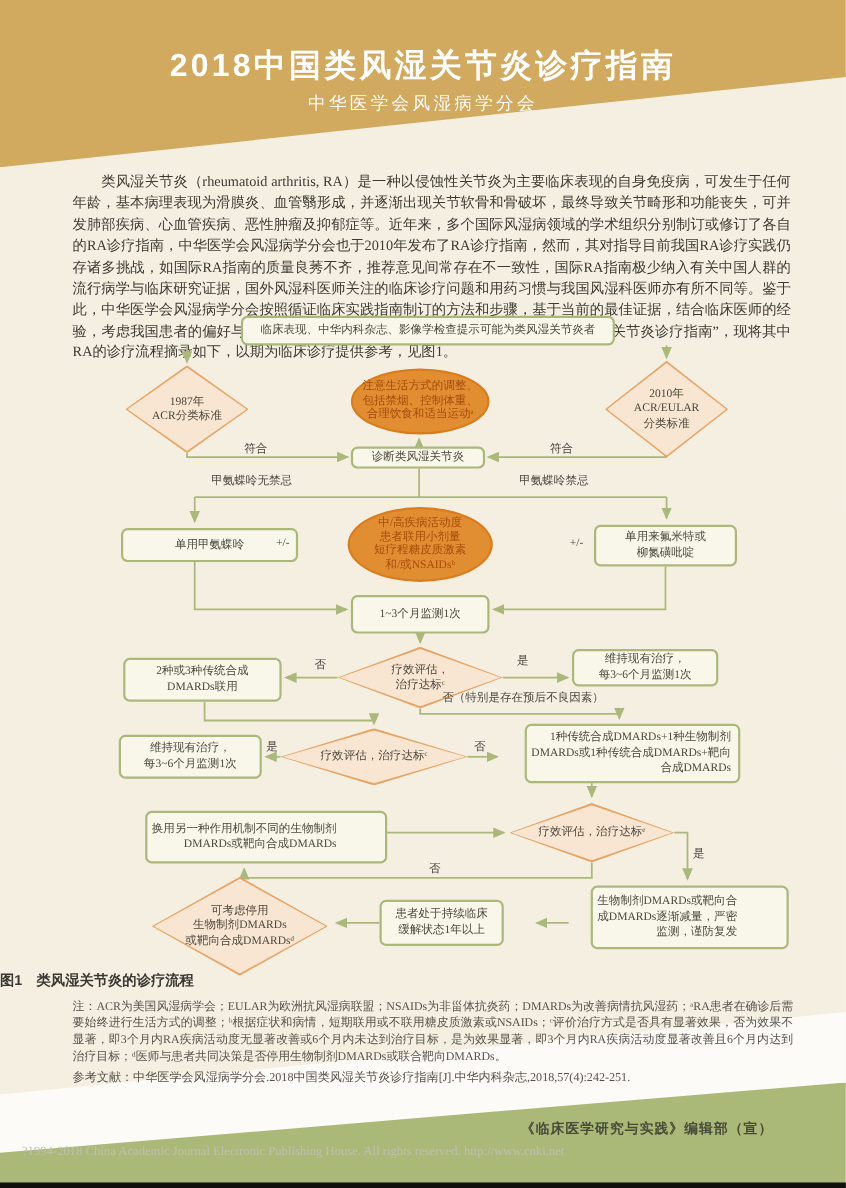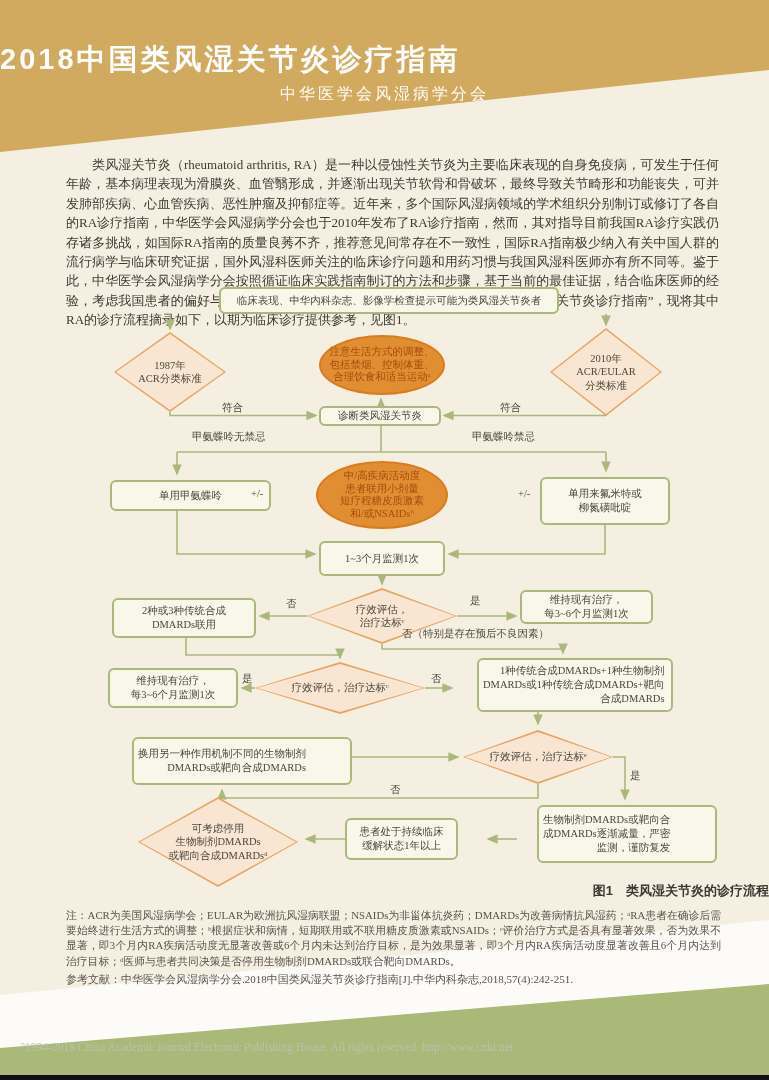--- a/index.html
+++ b/index.html
@@ -8,21 +8,21 @@
 
   
   .hdr{position:absolute;left:0;top:0;width:769px;height:152px;background:#d1a95f;
        clip-path:polygon(0 0,769px 0,769px 70px,0 152px);z-index:1;}
   .stripe-white{position:absolute;left:0;top:920px;width:769px;height:160px;background:#fcfbf7;
        clip-path:polygon(0 75px,769px 0,769px 160px,0 160px);z-index:1;}
   .stripe-olive{position:absolute;left:0;top:984px;width:769px;height:96px;background:#aab878;
        clip-path:polygon(0 64px,769px 0,769px 96px,0 96px);z-index:1;}
   .bar-black{position:absolute;left:0;top:1075px;width:769px;height:5px;background:#101010;z-index:2;}
 
-  .title{position:absolute;left:0;top:40px;width:769px;color:#ffffff;
+  .title{position:absolute;left:0;top:40px;width:769px;text-align:center;color:#ffffff;
        font-family:"Liberation Sans",sans-serif;font-weight:700;font-size:29px;letter-spacing:3px;z-index:2;}
   .subtitle{position:absolute;left:0;top:84px;width:769px;text-align:center;color:#fdfcf8;
        font-family:"Liberation Sans",sans-serif;font-size:16px;letter-spacing:3px;z-index:2;}
 
   .intro{position:absolute;left:66px;top:155px;width:653px;margin:0;font-size:13px;line-height:19.4px;
        text-align:justify;text-indent:2em;color:#3d3a33;z-index:2;}
 
   
   .connectors{position:absolute;left:0;top:0;z-index:2;}
   .fbox{position:absolute;box-sizing:border-box;border:2px solid #aab87c;border-radius:6px;background:#f9f6ea;
@@ -34,21 +34,21 @@
        clip-path:polygon(50% 0,100% 50%,50% 100%,0 50%);}
   .fdiamond .d-inner{position:absolute;inset:2px;background:#f8e6d2;
        clip-path:polygon(50% 0,100% 50%,50% 100%,0 50%);}
   .fdiamond .d-text{position:relative;width:100%;height:100%;display:flex;align-items:center;justify-content:center;
        text-align:center;color:#4c483d;font-size:10.5px;line-height:13.5px;white-space:pre-line;}
   .fellipse{position:absolute;box-sizing:border-box;border-radius:50%;background:#e18d31;border:2px solid #d87c1c;
        color:#a54c0d;font-size:10.5px;line-height:12.5px;display:flex;align-items:center;justify-content:center;
        text-align:center;white-space:pre-line;z-index:3;}
   .flabel{position:absolute;font-size:10.5px;color:#4c483d;z-index:3;white-space:nowrap;}
 
-  .caption{position:absolute;left:0;top:882px;width:769px;text-align:right;color:#3a3833;
+  .caption{position:absolute;left:0;top:882px;width:769px;text-align:left;color:#3a3833;
        font-family:"Liberation Sans",sans-serif;font-weight:700;font-size:13px;z-index:2;}
   .notes{position:absolute;left:66px;top:908px;width:655px;margin:0;font-size:10.8px;line-height:15.2px;
        text-align:justify;color:#57534b;z-index:2;}
   .reference{position:absolute;left:66px;top:972px;width:655px;margin:0;font-size:11px;color:#57534b;z-index:2;}
 
   .editorial{position:absolute;right:66px;top:1018px;color:#474b38;font-family:"Liberation Sans",sans-serif;
        font-weight:600;font-size:12.5px;letter-spacing:1px;z-index:3;}
   .watermark{position:absolute;left:20px;top:1041px;color:#bcc0b2;font-size:11.5px;z-index:3;white-space:nowrap;}
 </style>
 </head>
@@ -123,21 +123,21 @@
 
   <div class="fbox" style="left:319px;top:406px;width:122px;height:20px;">诊断类风湿关节炎</div>
 
   <div class="fbox" style="left:110px;top:480px;width:161px;height:31px;">单用甲氨蝶呤</div>
 
   <div class="fellipse" style="left:316px;top:461px;width:132px;height:68px;">中/高疾病活动度
 患者联用小剂量
 短疗程糖皮质激素
 和/或NSAIDsᵇ</div>
 
-  <div class="fbox" style="left:540px;top:477px;width:130px;height:48px;">单用来氟米特或
+  <div class="fbox" style="left:540px;top:477px;width:130px;height:38px;">单用来氟米特或
 柳氮磺吡啶</div>
 
   <div class="fbox" style="left:319px;top:541px;width:126px;height:35px;">1~3个月监测1次</div>
 
   <div class="fdiamond" style="left:307px;top:588px;width:150px;height:56px;">
     <div class="d-outer"></div>
     <div class="d-inner"></div>
     <div class="d-text">疗效评估，
 治疗达标ᶜ</div>
   </div>
@@ -197,15 +197,16 @@
   <div class="flabel" style="left:242px;top:672px;">是</div>
   <div class="flabel" style="left:431px;top:672px;">否</div>
   <div class="flabel" style="left:630px;top:769px;">是</div>
   <div class="flabel" style="left:390px;top:783px;">否</div>
 
   <div class="caption">图1　类风湿关节炎的诊疗流程</div>
 
   <p class="notes">注：ACR为美国风湿病学会；EULAR为欧洲抗风湿病联盟；NSAIDs为非甾体抗炎药；DMARDs为改善病情抗风湿药；ᵃRA患者在确诊后需要始终进行生活方式的调整；ᵇ根据症状和病情，短期联用或不联用糖皮质激素或NSAIDs；ᶜ评价治疗方式是否具有显著效果，否为效果不显著，即3个月内RA疾病活动度无显著改善或6个月内未达到治疗目标，是为效果显著，即3个月内RA疾病活动度显著改善且6个月内达到治疗目标；ᵈ医师与患者共同决策是否停用生物制剂DMARDs或联合靶向DMARDs。</p>
   <p class="reference">参考文献：中华医学会风湿病学分会.2018中国类风湿关节炎诊疗指南[J].中华内科杂志,2018,57(4):242-251.</p>
 
+  <div class="editorial">《临床医学研究与实践》编辑部（宣）</div>
   <div class="watermark">?1994-2018 China Academic Journal Electronic Publishing House. All rights reserved.    http://www.cnki.net</div>
 
 </div>
 
 </body></html>

